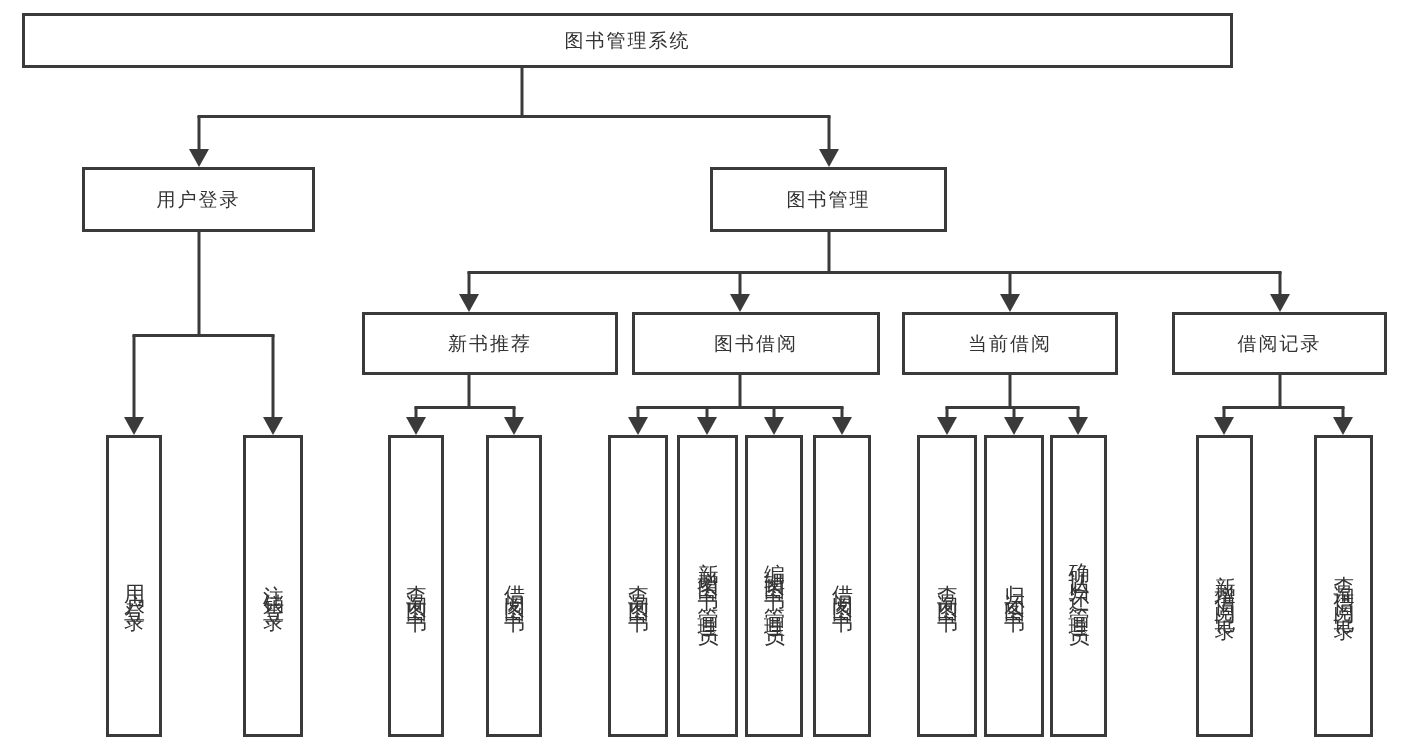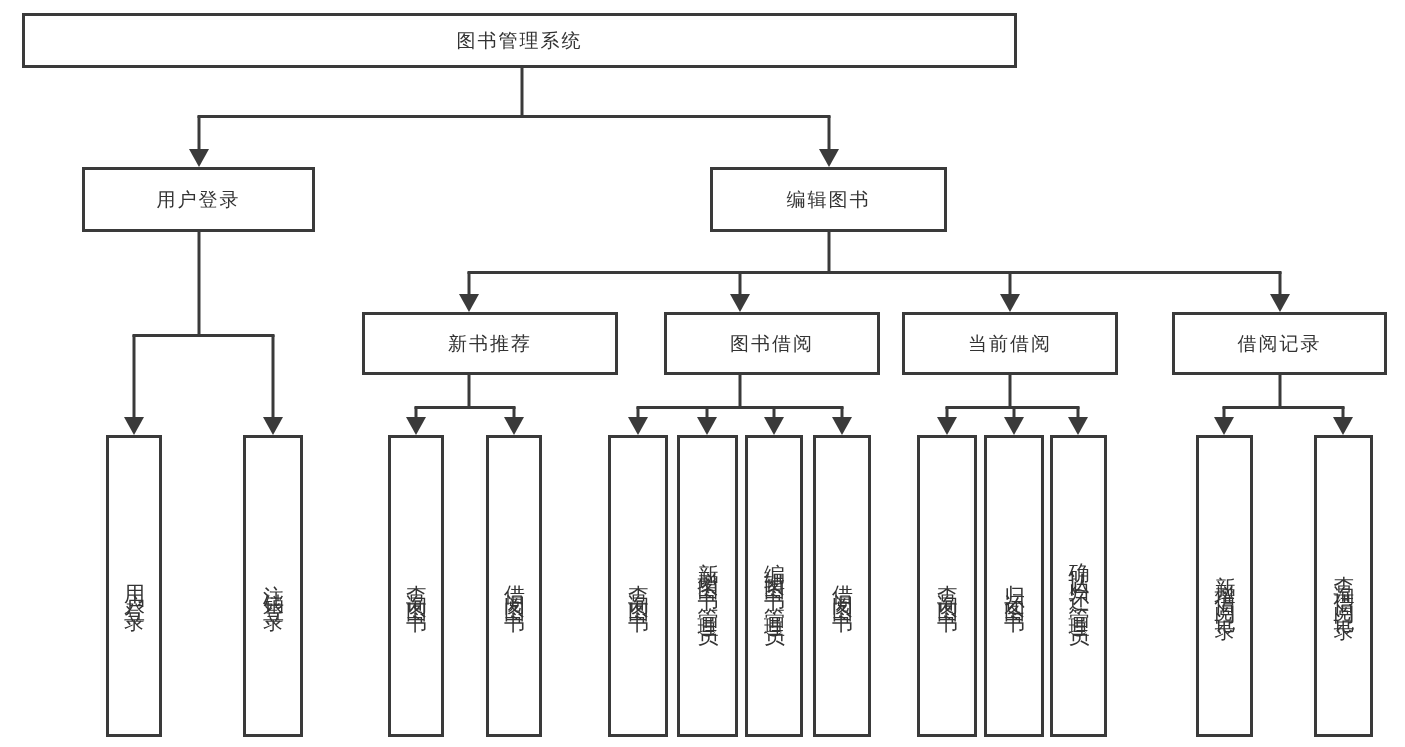--- a/index.html
+++ b/index.html
@@ -114,27 +114,27 @@
       <polygon points="764,417 784,417 774,435"></polygon>
       <polygon points="832,417 852,417 842,435"></polygon>
       <polygon points="937,417 957,417 947,435"></polygon>
       <polygon points="1004,417 1024,417 1014,435"></polygon>
       <polygon points="1068,417 1088,417 1078,435"></polygon>
       <polygon points="1214,417 1234,417 1224,435"></polygon>
       <polygon points="1333,417 1353,417 1343,435"></polygon>
     </g>
   </svg>
 
-  <div class="box hbox" style="left:22px;top:13px;width:995px;height:55px;">图书管理系统</div>
+  <div class="box hbox" style="left:22px;top:13px;width:1211px;height:55px;">图书管理系统</div>
 
   <div class="box hbox" style="left:82px;top:167px;width:233px;height:65px;">用户登录</div>
-  <div class="box hbox" style="left:710px;top:167px;width:237px;height:65px;">编辑图书</div>
+  <div class="box hbox" style="left:710px;top:167px;width:237px;height:65px;">图书管理</div>
 
   <div class="box hbox" style="left:362px;top:312px;width:256px;height:63px;">新书推荐</div>
-  <div class="box hbox" style="left:664px;top:312px;width:216px;height:63px;">图书借阅</div>
+  <div class="box hbox" style="left:632px;top:312px;width:248px;height:63px;">图书借阅</div>
   <div class="box hbox" style="left:902px;top:312px;width:216px;height:63px;">当前借阅</div>
   <div class="box hbox" style="left:1172px;top:312px;width:215px;height:63px;">借阅记录</div>
 
   <div class="box vbox" style="left:106px;width:56px;">用户登录</div>
   <div class="box vbox" style="left:243px;width:60px;">注销登录</div>
 
   <div class="box vbox" style="left:388px;width:56px;">查询图书</div>
   <div class="box vbox" style="left:486px;width:56px;">借阅图书</div>
 
   <div class="box vbox" style="left:608px;width:60px;">查询图书</div>

